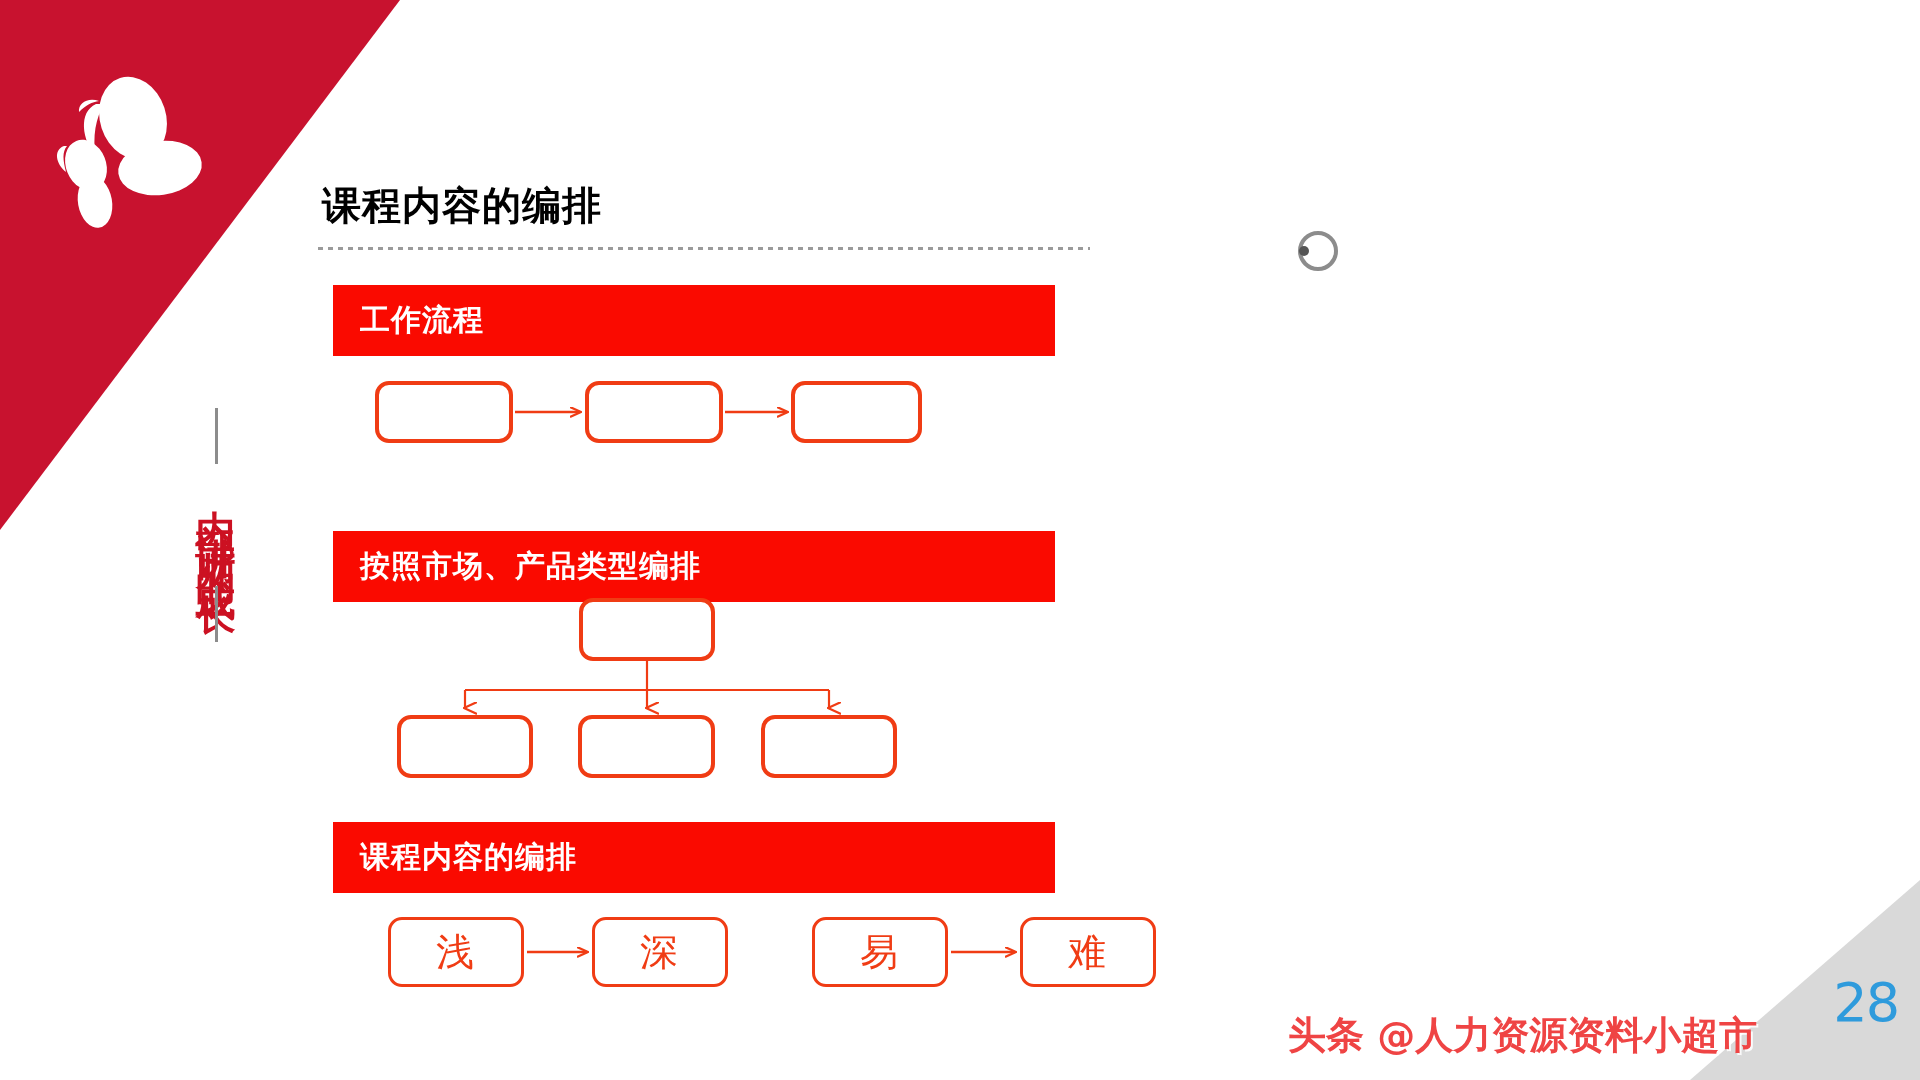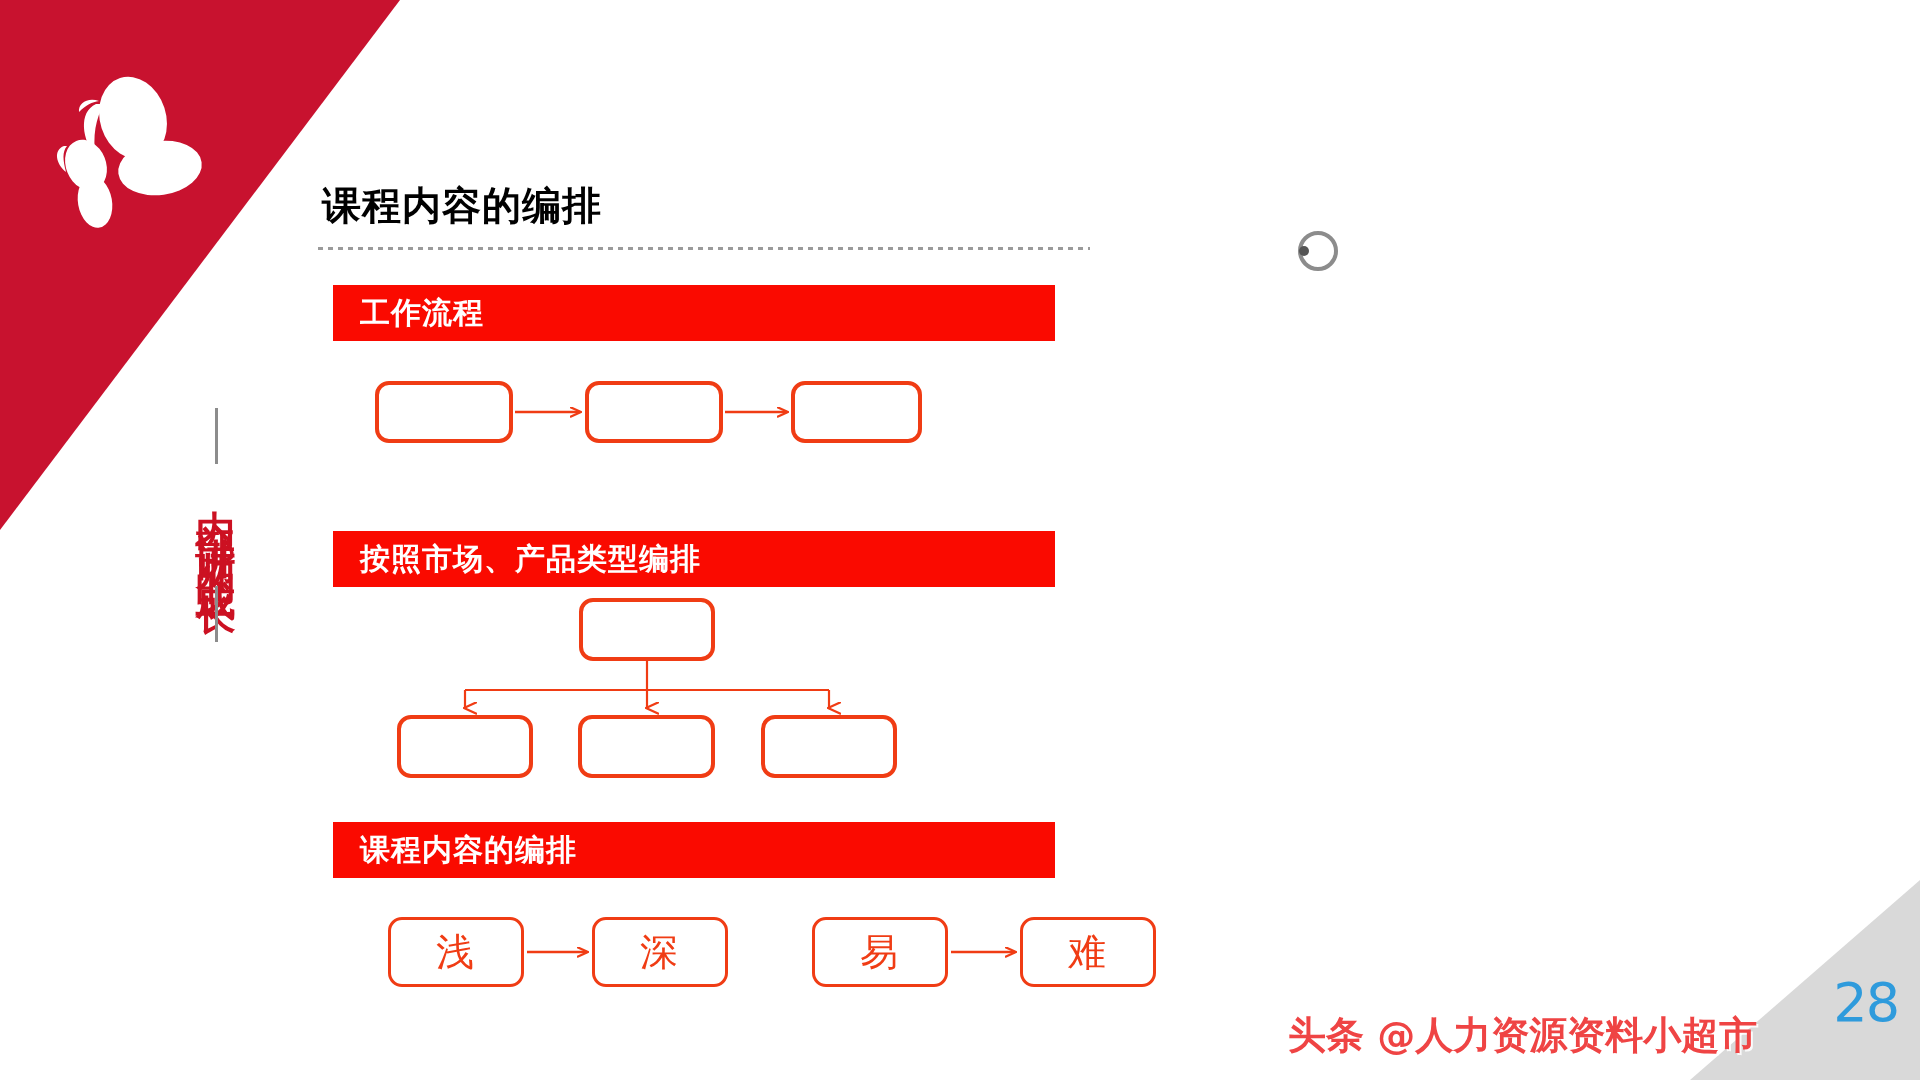--- a/index.html
+++ b/index.html
@@ -50,21 +50,21 @@
   .vlabel .vline.bottom{margin-top:10px;}
   .vlabel .vtext{
     writing-mode:vertical-rl;text-orientation:upright;
     font-size:40px;font-weight:bold;color:#cc1122;
     letter-spacing:14px;line-height:1;margin:14px 0 0 0;
     font-family:"DejaVu Sans","Liberation Sans",sans-serif;
   }
 
   
   .bar{
-    position:absolute;left:333px;width:722px;height:56px;
+    position:absolute;left:333px;width:722px;height:71px;
     background:#fa0a00;z-index:3;
     display:flex;align-items:center;
   }
   .bar .bar-text{
     color:#ffffff;font-size:30px;font-weight:bold;margin-left:27px;
     letter-spacing:1px;white-space:nowrap;
     font-family:"DejaVu Sans","Liberation Sans",sans-serif;
   }
   #bar-1{top:285px;}
   #bar-2{top:531px;}

